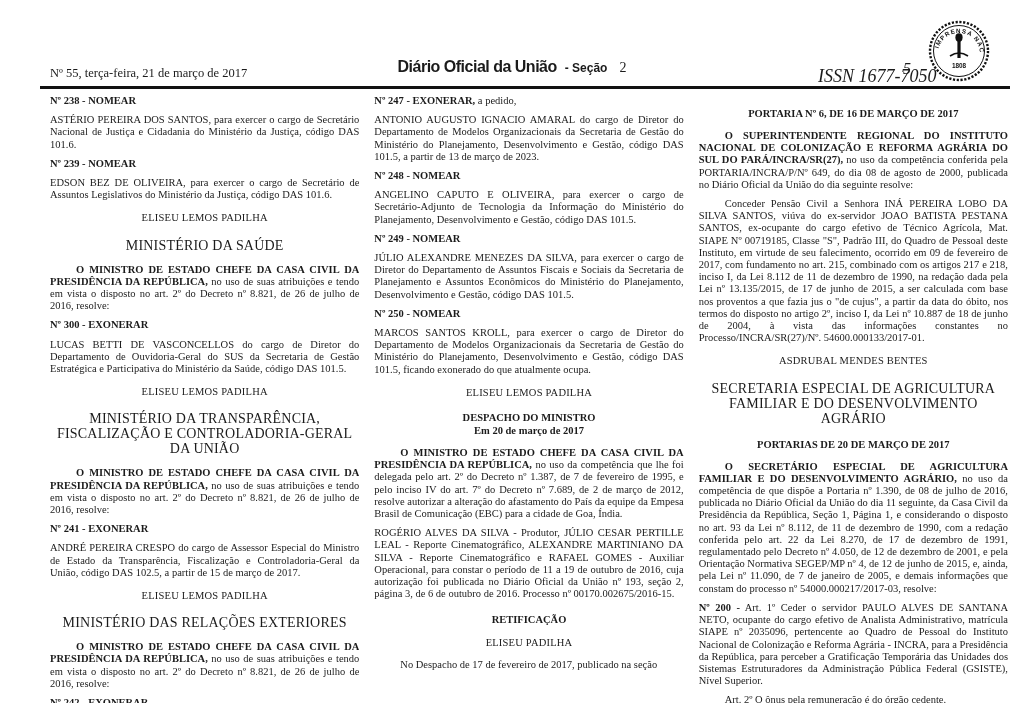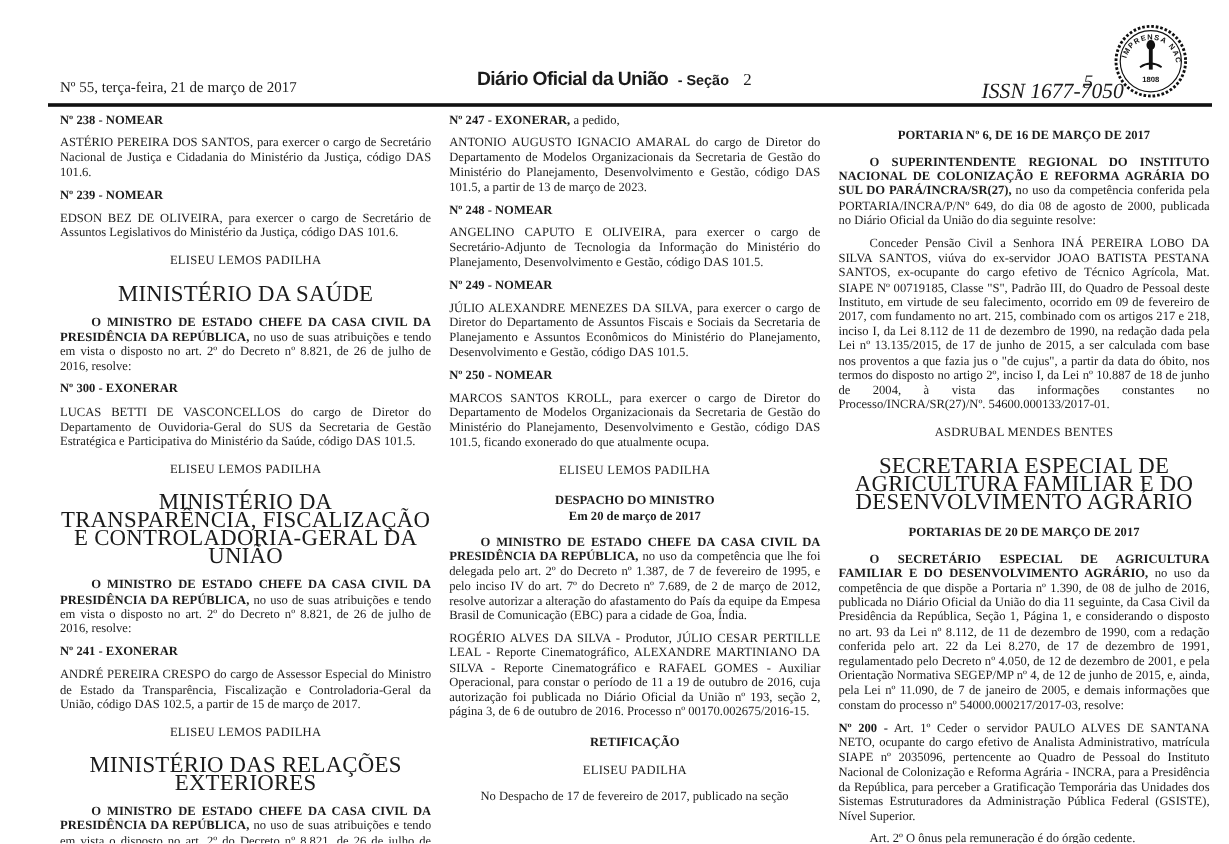--- a/index.html
+++ b/index.html
@@ -54,21 +54,21 @@
   }
   .col { flex: 1 1 0; overflow: hidden; font-size: 10.5px; line-height: 12.2px; }
   .block { margin: 0 0 7px 0; }
   .p { text-align: justify; hyphens: auto; -webkit-hyphens: auto; }
   .p.indent { text-indent: 26px; }
   .b { font-weight: bold; }
   .num { font-weight: bold; }
   .num .r { font-weight: normal; }
   .sig { text-align: center; margin: 11px 0 10px 0; letter-spacing: 0.2px; }
   .h1 {
-    text-align: center; font-size: 19px; line-height: 15px;
+    text-align: center; font-size: 14px; line-height: 15px;
     margin: 13px 0 11px 0; letter-spacing: 0.2px;
   }
   .h2 { text-align: center; font-weight: bold; margin: 12px 0 10px 0; }
   .h2 div { line-height: 13px; }
 </style>
 </head>
 <body>
 
 <div id="page">
 

